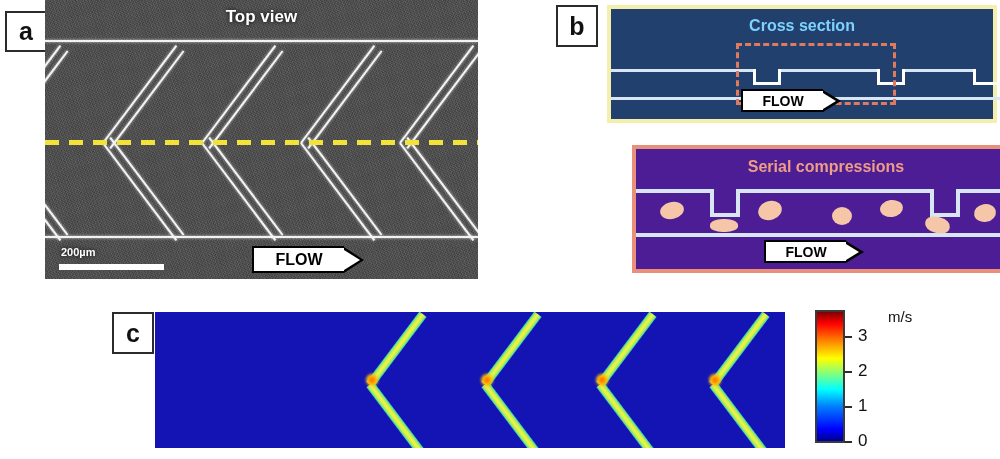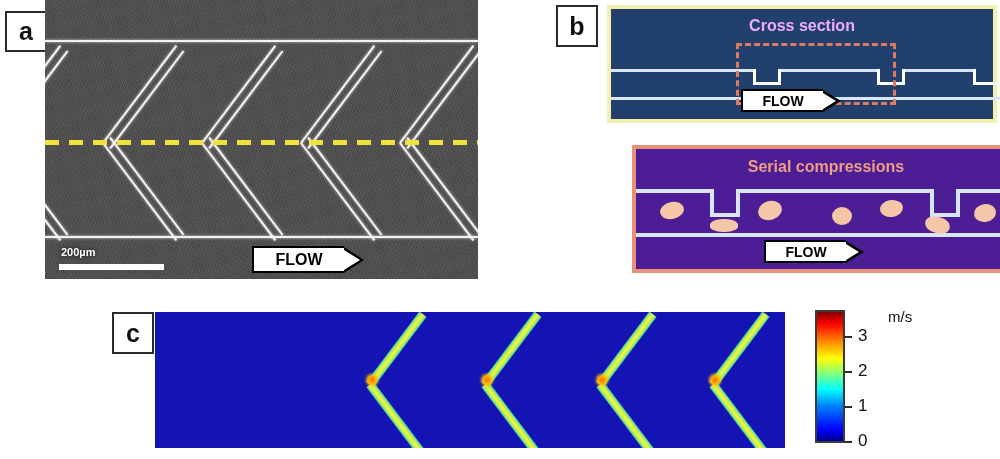--- a/index.html
+++ b/index.html
@@ -71,21 +71,21 @@
       width:0;height:0;border-style:solid;border-width:10.5px 0 10.5px 16px;
       border-color:transparent transparent transparent #fff;}
 
   
   #panel-b-cross{position:absolute;left:607px;top:5px;width:390px;height:118px;
       background:#22406e;border:4px solid #f4efad;box-sizing:border-box;}
   #panel-b-serial{position:absolute;left:612px;top:145px;width:388px;height:128px;
       background:#4c1d95;border:4px solid #e8907a;box-sizing:border-box;margin-left:20px;}
 
   .sch-title{position:absolute;left:0;width:100%;text-align:center;font-weight:bold;}
-  #cross-title{top:8px;font-size:16px;color:#f0abfc;}
+  #cross-title{top:8px;font-size:16px;color:#7dd3fc;}
   #serial-title{top:9px;font-size:16px;color:#ef9d85;}
 
   
   .ch-line{position:absolute;background:#d7e6f2;height:3px;}
   .notch{position:absolute;border:3px solid #ffffff;border-top:none;
          background:transparent;box-sizing:border-box;}
 
   .redbox{position:absolute;border:3px dashed #e07a5f;box-sizing:border-box;}
 
   #flow-b1{left:130px;top:80px;}
@@ -157,20 +157,21 @@
       <div class="arm" style="width:122px;transform:rotate(-53deg) translate(0,9px);"></div>
       <div class="arm" style="width:122px;transform:rotate(53deg) translate(0,-9px);"></div>
     </div>
     <div class="chev" style="left:355px;top:142px;">
       <div class="arm" style="width:122px;transform:rotate(-53deg);"></div>
       <div class="arm" style="width:122px;transform:rotate(53deg);"></div>
       <div class="arm" style="width:122px;transform:rotate(-53deg) translate(0,9px);"></div>
       <div class="arm" style="width:122px;transform:rotate(53deg) translate(0,-9px);"></div>
     </div>
 
+    <div class="title">Top view</div>
     <div class="dashline"></div>
 
     <div class="scalebar-txt">200µm</div>
     <div class="scalebar-line"></div>
 
     <div class="flowtag" id="flow-a">
       <div class="body">FLOW</div>
       <div class="head"></div>
     </div>
   </div>

